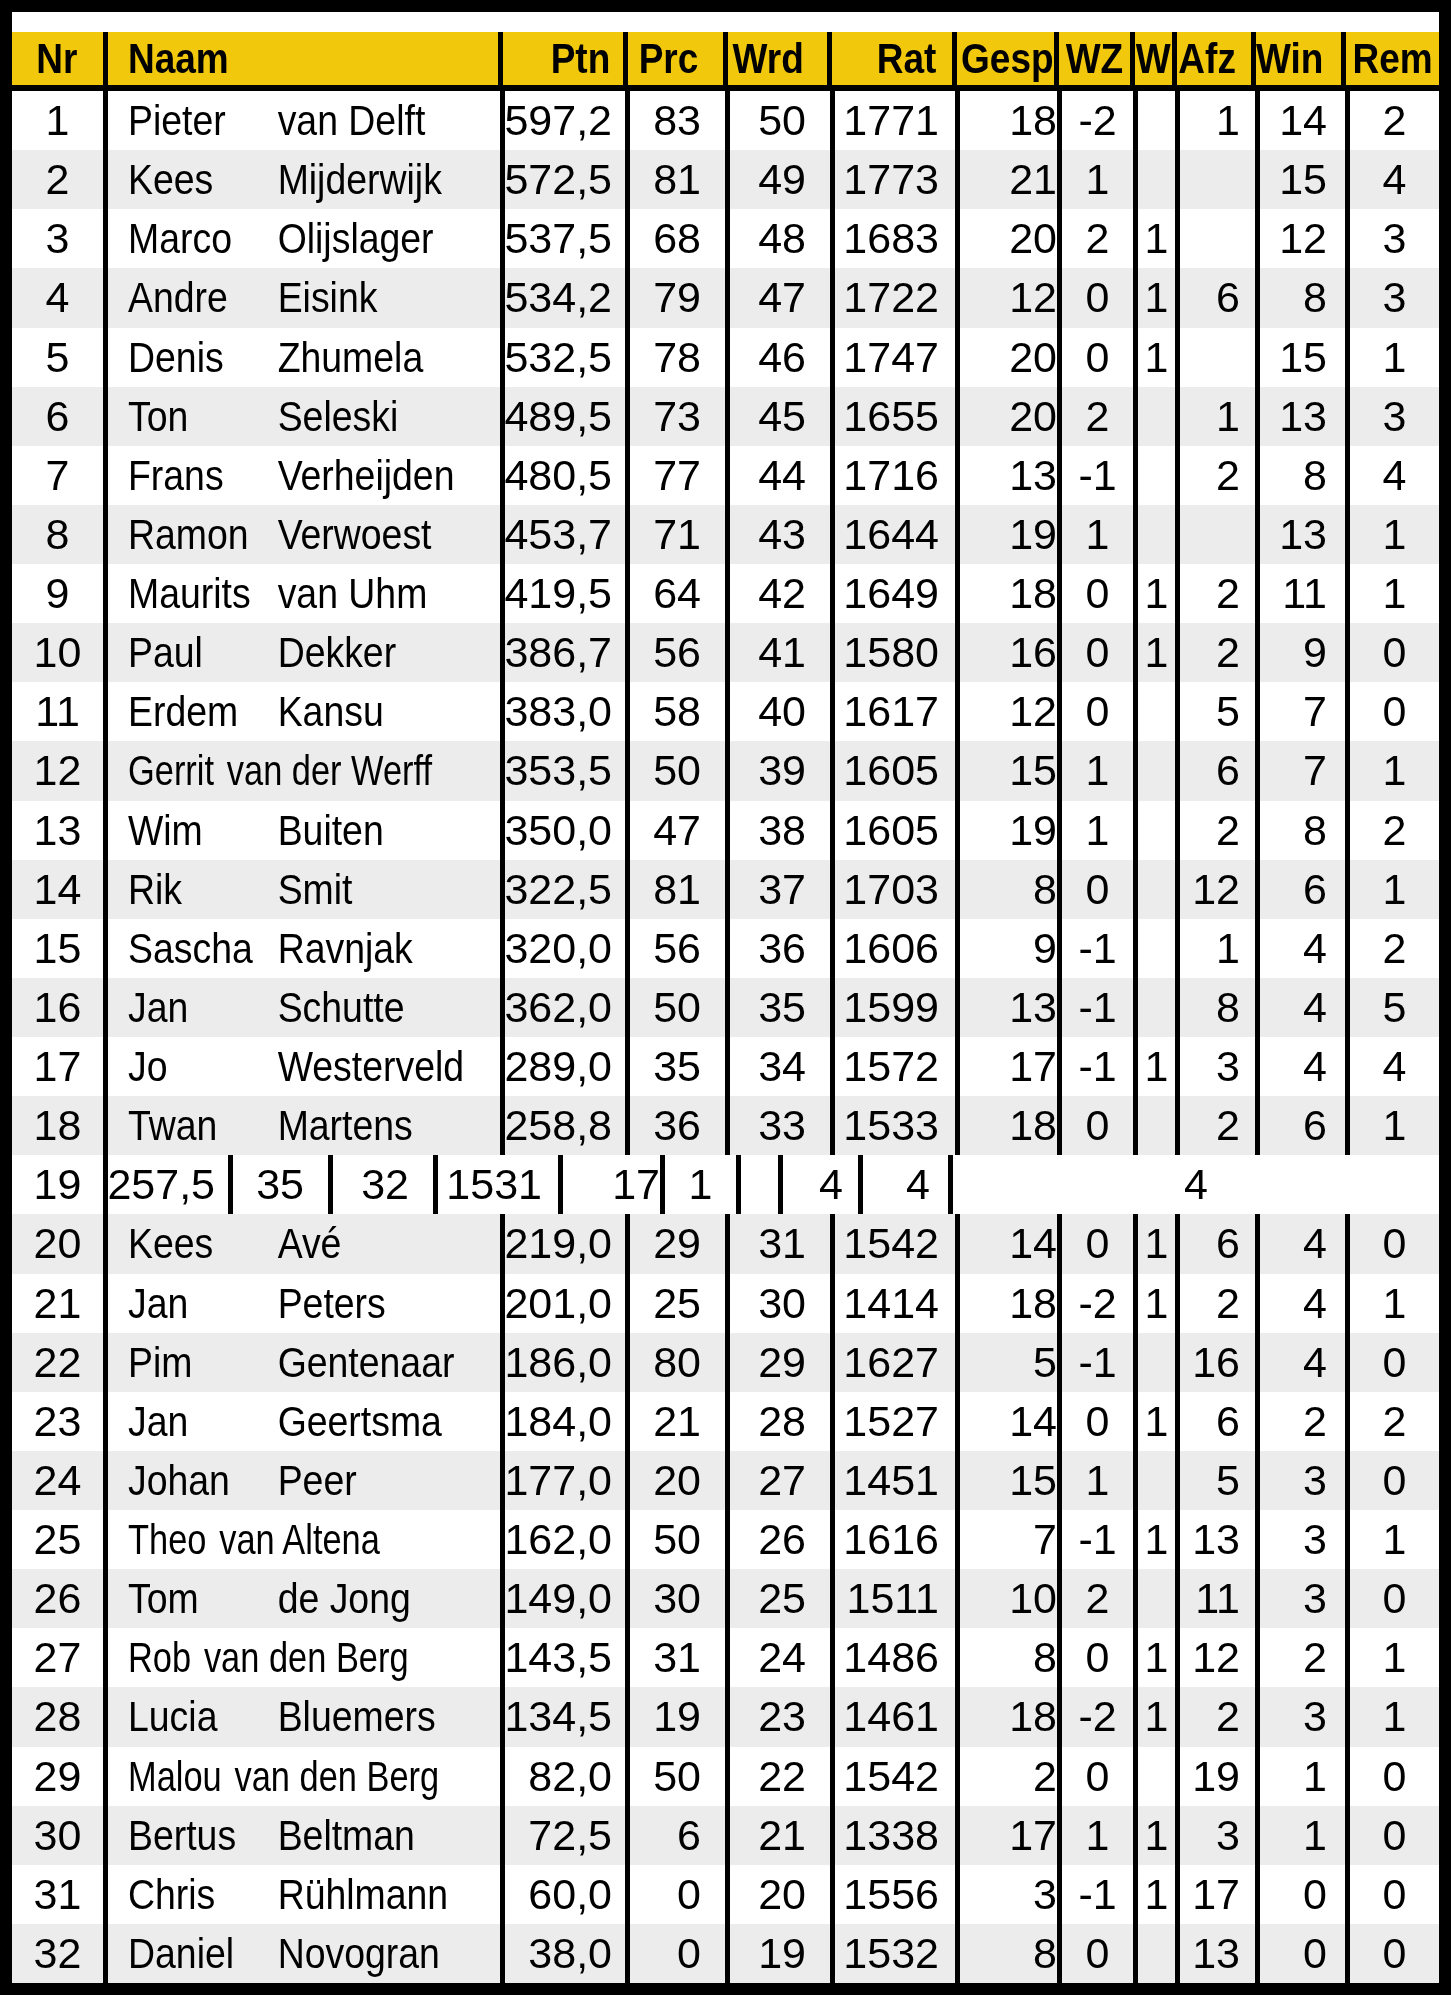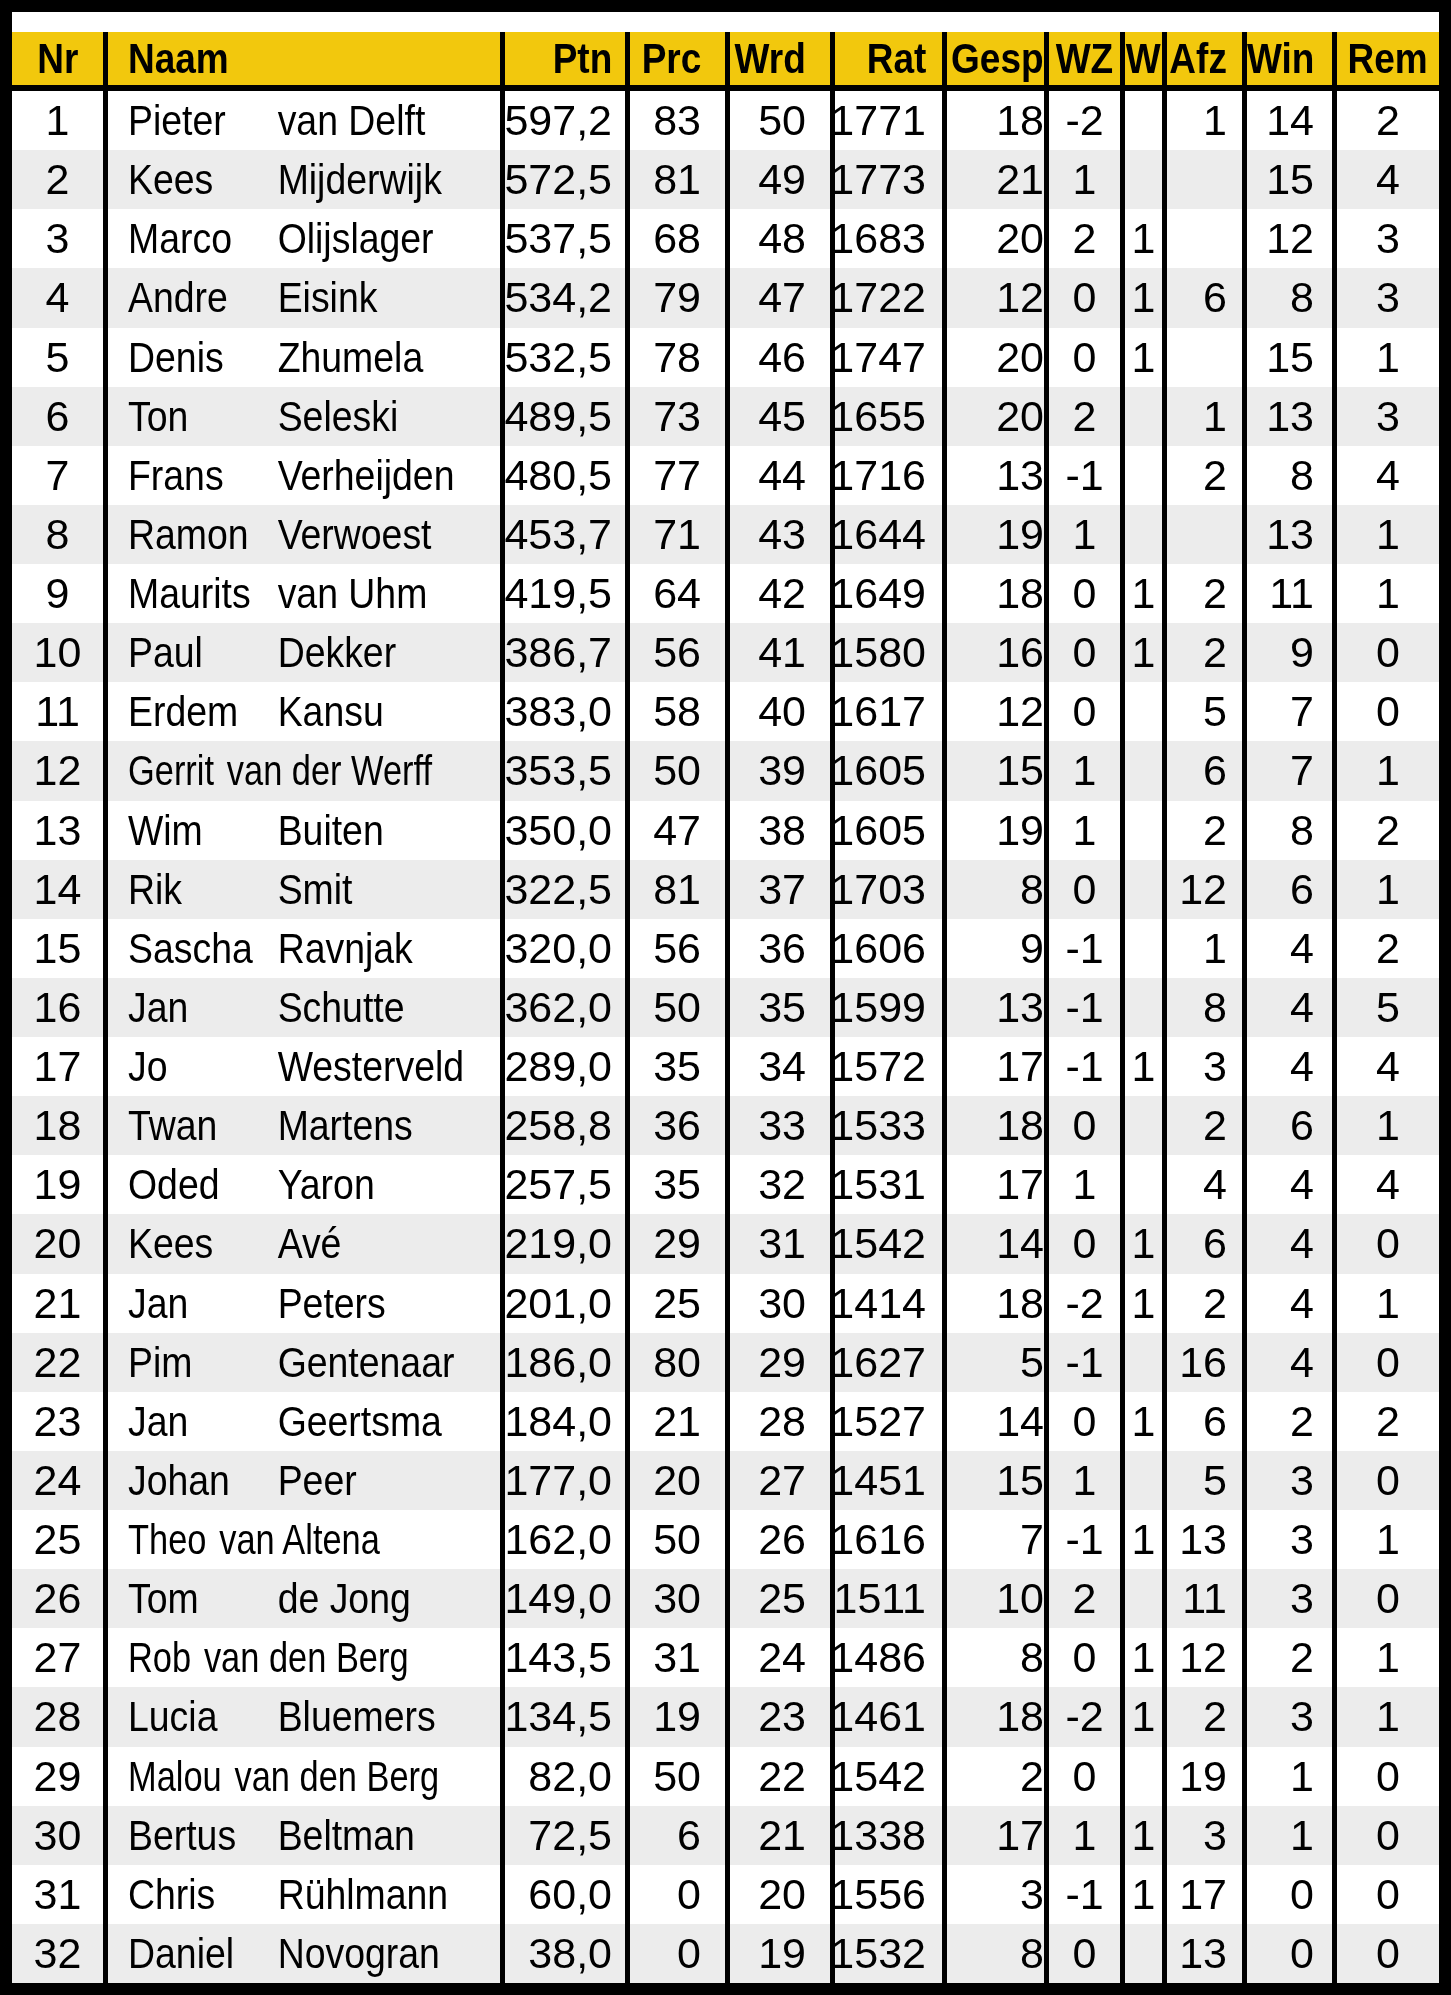--- a/index.html
+++ b/index.html
@@ -50,21 +50,21 @@
     overflow:hidden;white-space:nowrap;
     font-size:43px;line-height:1;color:var(--ink);
   }
   .cell:first-child{border-left:none;}
   
   .c0{width:91px;}
   .c1{width:397px;}
   .c2{width:125px;}
   .c3{width:100px;}
   .c4{width:105px;}
-  .c5{width:112px;padding-left:48px;}
+  .c5{width:125px;padding-left:48px;}
   .c6{width:102px;}
   .c7{width:76px;}
   .c8{width:42px;}
   .c9{width:80px;}
   .c10{width:90px;}
   .c11{flex:1 1 auto;}
   
   .al-center{justify-content:center;}
   .al-right{justify-content:flex-end;}
   .c2.al-right{padding-right:13px;}
@@ -471,26 +471,20 @@
           <div class="cell c5 al-right">1533</div>
           <div class="cell c6 al-right">18</div>
           <div class="cell c7 al-center">0</div>
           <div class="cell c8 al-center"></div>
           <div class="cell c9 al-right">2</div>
           <div class="cell c10 al-right">6</div>
           <div class="cell c11 al-center">1</div>
         </div>
         <div class="row">
           <div class="cell c0 al-center">19</div>
-          <div class="cell c1 al-name">
-            <div class="namewrap">
-              <span class="fn">Oded</span>
-              <span class="ln">Yaron</span>
-            </div>
-          </div>
           <div class="cell c2 al-right">257,5</div>
           <div class="cell c3 al-right">35</div>
           <div class="cell c4 al-right">32</div>
           <div class="cell c5 al-right">1531</div>
           <div class="cell c6 al-right">17</div>
           <div class="cell c7 al-center">1</div>
           <div class="cell c8 al-center"></div>
           <div class="cell c9 al-right">4</div>
           <div class="cell c10 al-right">4</div>
           <div class="cell c11 al-center">4</div>

